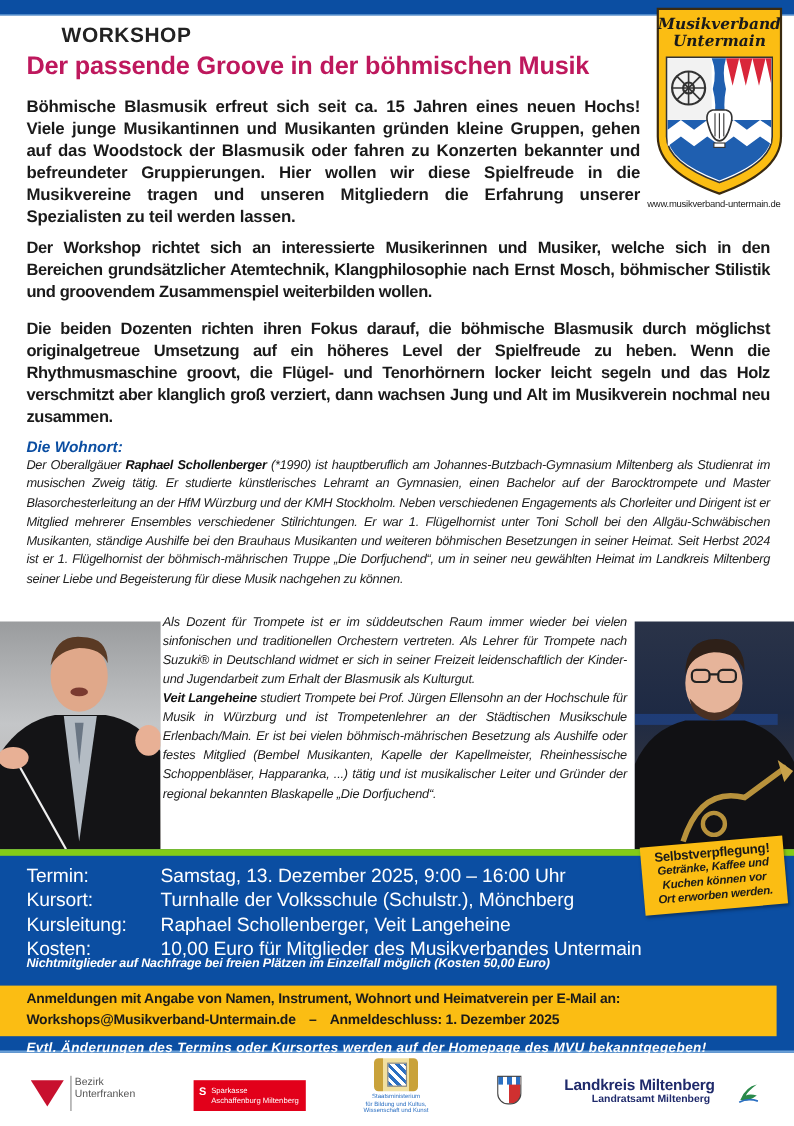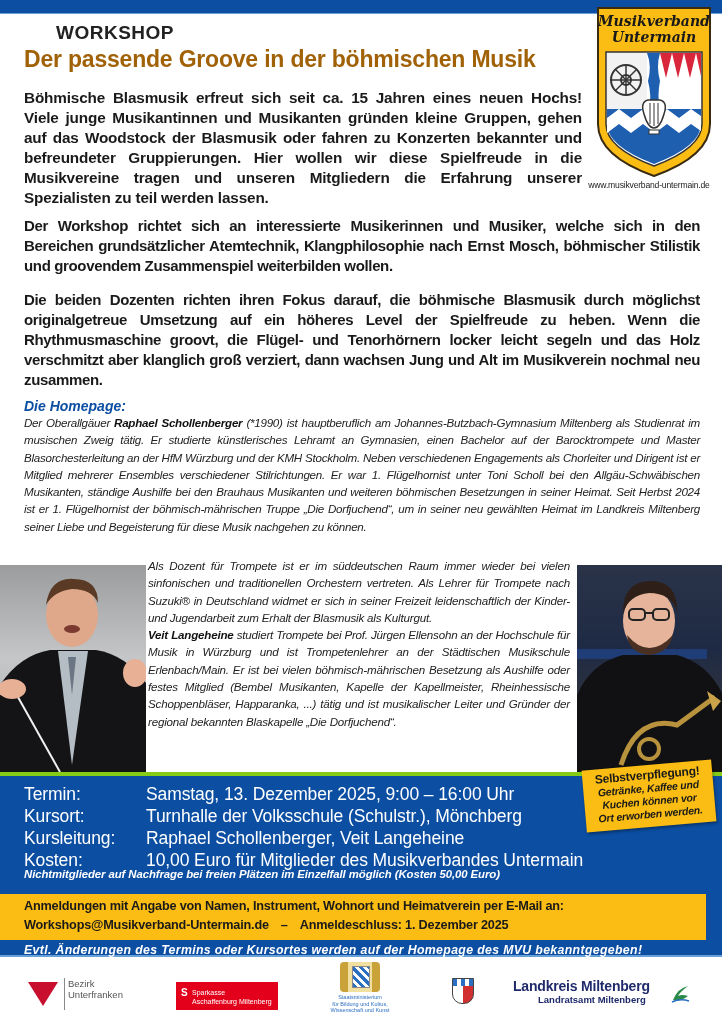--- a/index.html
+++ b/index.html
@@ -2,40 +2,40 @@
 <html><head>
 <meta charset="utf-8">
 <style>
   * { box-sizing: border-box; margin: 0; padding: 0; }
   html, body { width: 722px; height: 1024px; background: #ffffff; overflow: hidden; }
   body { position: relative; font-family: "Liberation Sans", "DejaVu Sans", sans-serif; color: #1a1a1a; }
 
   .topbar { position: absolute; left: 0; top: 0; width: 722px; height: 14px; background: #0b4ea2; border-bottom: 1px solid #6aa0d8; }
 
   .kicker { position: absolute; left: 24px; top: 22px; font-size: 19px; font-weight: bold; letter-spacing: 0.5px; color: #222; margin-left: 32px; }
-  .headline { position: absolute; left: 24px; top: 46px; font-size: 23px; font-weight: bold; color: #a16207; letter-spacing: -0.2px; }
+  .headline { position: absolute; left: 24px; top: 46px; font-size: 23px; font-weight: bold; color: #be185d; letter-spacing: -0.2px; }
 
   .logo { position: absolute; left: 594px; top: 6px; width: 120px; }
   .logo svg { display: block; }
   .logo-url { position: absolute; left: 580px; top: 180px; width: 138px; text-align: center; font-size: 8.6px; color: #222; font-family: "Liberation Sans Narrow", "Liberation Sans", sans-serif; letter-spacing: -0.2px; }
 
   .p1 { position: absolute; left: 24px; top: 88px; width: 558px; font-size: 15.3px; font-weight: bold; line-height: 20px; color: #1a1a1a; text-align: justify; letter-spacing: -0.15px; }
   .p2 { position: absolute; left: 24px; top: 216px; width: 676px; font-size: 15px; font-weight: bold; line-height: 20px; color: #1a1a1a; text-align: justify; letter-spacing: -0.35px; }
   .p3 { position: absolute; left: 24px; top: 290px; width: 676px; font-size: 15px; font-weight: bold; line-height: 20px; color: #1a1a1a; text-align: justify; letter-spacing: -0.35px; }
 
   .doz-title { position: absolute; left: 24px; top: 398px; font-size: 14px; font-weight: bold; font-style: italic; color: #0b4ea2; }
   .doz-text { position: absolute; left: 24px; top: 414px; width: 676px; font-size: 11.6px; font-style: italic; line-height: 17.3px; color: #222; text-align: justify; letter-spacing: -0.25px; }
   .doz-text2 { position: absolute; left: 148px; top: 557px; width: 422px; font-size: 11.6px; font-style: italic; line-height: 17.3px; color: #222; text-align: justify; letter-spacing: -0.2px; }
   b.name { font-weight: bold; font-style: italic; color: #111; }
 
   .photo { position: absolute; overflow: hidden; }
   .photo-left { left: 0; top: 565px; width: 146px; height: 207px; background: linear-gradient(180deg, #9a9c9e 0%, #c4c6c8 45%, #b8b6b4 80%, #8a8580 100%); }
   .photo-right { left: 577px; top: 565px; width: 145px; height: 207px; background: linear-gradient(180deg, #2a3348 0%, #1e2a44 40%, #2a3040 60%, #22252c 100%); }
 
-  .info { position: absolute; left: 0; top: 772px; width: 722px; height: 185px; background: #0b4ea2; border-top: 4px solid #84cc16; border-bottom: 2px solid #6aa0d8; }
+  .info { position: absolute; left: 0; top: 772px; width: 722px; height: 185px; background: #0b4ea2; border-top: 6px solid #84cc16; border-bottom: 2px solid #6aa0d8; }
   .info-row { position: absolute; left: 24px; font-size: 17.5px; color: #ffffff; font-weight: normal; letter-spacing: -0.1px; }
   .info-row .lbl { position: absolute; left: 0; top: 0; }
   .info-row .val { position: absolute; left: 122px; top: 0; white-space: nowrap; }
   .info-note { position: absolute; left: 24px; top: 92px; font-size: 11.4px; font-style: italic; font-weight: bold; color: #ffffff; letter-spacing: -0.1px; }
 
   .reg { position: absolute; left: 0; top: 118px; width: 706px; height: 46px; background: #fbbd13; }
   .reg-line { position: absolute; left: 24px; font-size: 12.7px; font-weight: bold; color: #1a1a1a; letter-spacing: -0.2px; white-space: nowrap; }
   .reg-line.l1 { top: 5px; }
   .reg-line.l2 { top: 24px; }
   .reg-line .sep { display: inline-block; margin: 0 12px; }
@@ -104,21 +104,21 @@
       </g>
     <rect x="55" y="124" width="10" height="4" fill="#ffffff" stroke="#333" stroke-width="1"></rect>
   </svg>
 </div>
 <div class="logo-url">www.musikverband-untermain.de</div>
 
 <p class="p1">Böhmische Blasmusik erfreut sich seit ca. 15 Jahren eines neuen Hochs! Viele junge Musikantinnen und Musikanten gründen kleine Gruppen, gehen auf das Woodstock der Blasmusik oder fahren zu Konzerten bekannter und befreundeter Gruppierungen. Hier wollen wir diese Spielfreude in die Musikvereine tragen und unseren Mitgliedern die Erfahrung unserer Spezialisten zu teil werden lassen.</p>
 <p class="p2">Der Workshop richtet sich an interessierte Musikerinnen und Musiker, welche sich in den Bereichen grundsätzlicher Atemtechnik, Klangphilosophie nach Ernst Mosch, böhmischer Stilistik und groovendem Zusammenspiel weiterbilden wollen.</p>
 <p class="p3">Die beiden Dozenten richten ihren Fokus darauf, die böhmische Blasmusik durch möglichst originalgetreue Umsetzung auf ein höheres Level der Spielfreude zu heben. Wenn die Rhythmusmaschine groovt, die Flügel- und Tenorhörnern locker leicht segeln und das Holz verschmitzt aber klanglich groß verziert, dann wachsen Jung und Alt im Musikverein nochmal neu zusammen.</p>
 
-<div class="doz-title">Die Homepage:</div>
+<div class="doz-title">Die Wohnort:</div>
 <p class="doz-text"><span>Der Oberallgäuer </span><b class="name">Raphael Schollenberger</b><span> (*1990) ist hauptberuflich am Johannes-Butzbach-Gymnasium Miltenberg als Studienrat im musischen Zweig tätig. Er studierte künstlerisches Lehramt an Gymnasien, einen Bachelor auf der Barocktrompete und Master Blasorchesterleitung an der HfM Würzburg und der KMH Stockholm. Neben verschiedenen Engagements als Chorleiter und Dirigent ist er Mitglied mehrerer Ensembles verschiedener Stilrichtungen. Er war 1. Flügelhornist unter Toni Scholl bei den Allgäu-Schwäbischen Musikanten, ständige Aushilfe bei den Brauhaus Musikanten und weiteren böhmischen Besetzungen in seiner Heimat. Seit Herbst 2024 ist er 1. Flügelhornist der böhmisch-mährischen Truppe „Die Dorfjuchend“, um in seiner neu gewählten Heimat im Landkreis Miltenberg seiner Liebe und Begeisterung für diese Musik nachgehen zu können.</span></p>
 
 <div class="photo photo-left">
   <svg width="146" height="207" viewBox="0 0 146 207">
     <path d="M0 207 L0 120 Q20 90 50 85 L96 85 Q126 90 146 118 L146 207 Z" fill="#141416"></path>
     <path d="M58 86 L72 200 L88 86 Z" fill="#b4bcc4"></path>
     <path d="M68 92 L72 130 L76 92 Z" fill="#6a7684"></path>
     <ellipse cx="72" cy="50" rx="26" ry="32" fill="#e0a88a"></ellipse>
     <path d="M46 40 Q50 12 74 14 Q98 14 98 38 Q92 24 72 24 Q54 26 46 40 Z" fill="#5a3a24"></path>
     <ellipse cx="72" cy="64" rx="8" ry="4" fill="#7a3a30"></ellipse>

